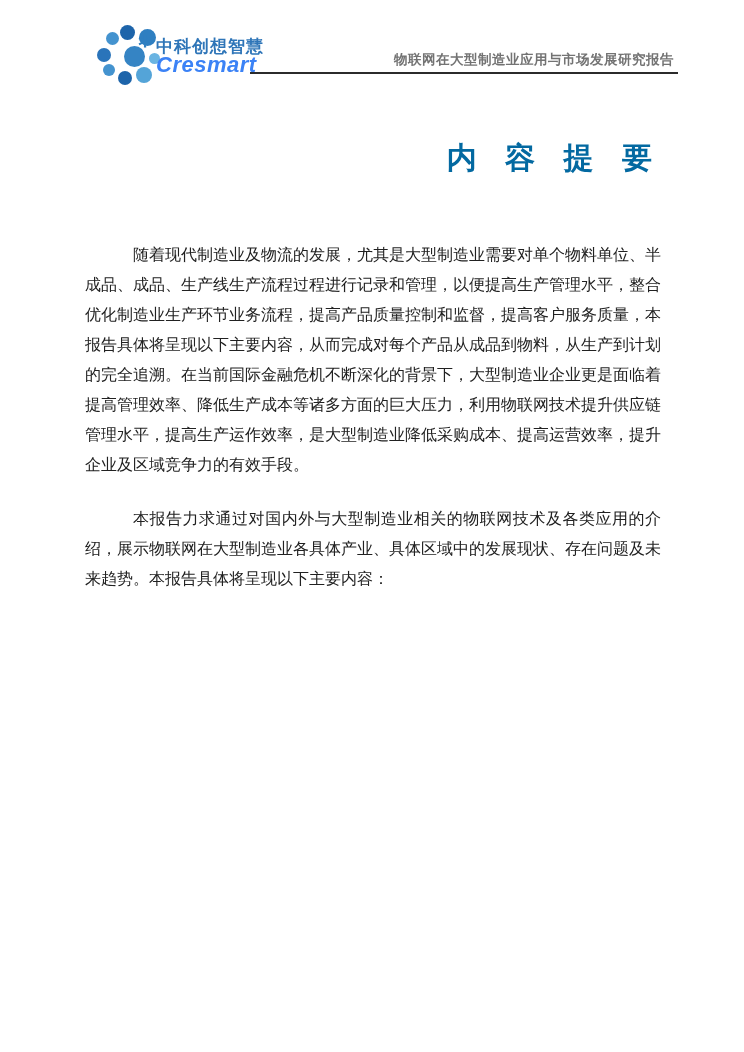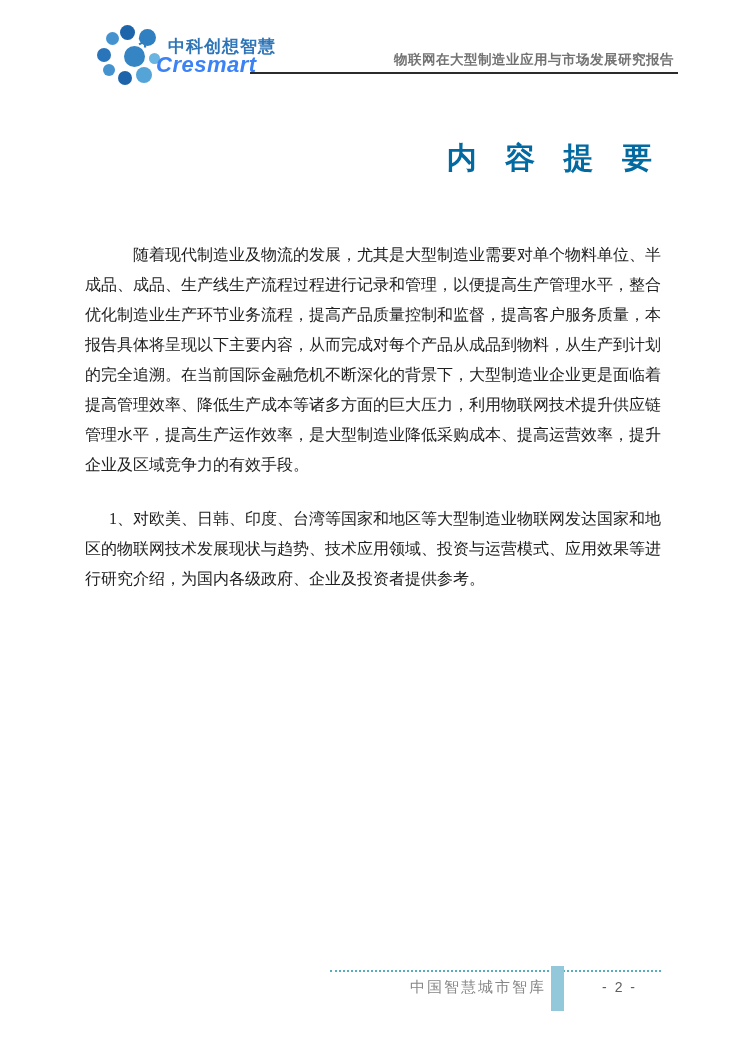--- a/index.html
+++ b/index.html
@@ -14,21 +14,21 @@
 
   
   .logo { position:absolute; left:94px; top:20px; width:170px; height:68px; }
   .logo .dot { position:absolute; border-radius:50%; }
   .logo .star {
     position:absolute; left:44px; top:16px;
     font-family:"DejaVu Sans", sans-serif;
     font-size:27px; line-height:20px; font-weight:bold; color:#2f7fc1;
   }
   .brand-cn {
-    position:absolute; left:74px; top:15px;
+    position:absolute; left:62px; top:15px;
     font-family:"Liberation Sans", sans-serif;
     font-size:17px; font-weight:bold; color:#2e75b8; letter-spacing:1px;
     white-space:nowrap;
   }
   .brand-en {
     position:absolute; left:62px; top:32px;
     font-family:"Liberation Sans", sans-serif;
     font-size:22px; font-weight:bold; font-style:italic; color:#3b82f6;
     letter-spacing:0.5px; white-space:nowrap;
   }
@@ -107,22 +107,17 @@
       <div class="brand-en">Cresmart</div>
     </div>
     <div class="report-title">物联网在大型制造业应用与市场发展研究报告</div>
     <div class="header-rule"></div>
   </div>
 
   <div class="doc-title">内 容 提 要</div>
 
   <div class="doc-body">
       <p class="para">随着现代制造业及物流的发展，尤其是大型制造业需要对单个物料单位、半成品、成品、生产线生产流程过程进行记录和管理，以便提高生产管理水平，整合优化制造业生产环节业务流程，提高产品质量控制和监督，提高客户服务质量，本报告具体将呈现以下主要内容，从而完成对每个产品从成品到物料，从生产到计划的完全追溯。在当前国际金融危机不断深化的背景下，大型制造业企业更是面临着提高管理效率、降低生产成本等诸多方面的巨大压力，利用物联网技术提升供应链管理水平，提高生产运作效率，是大型制造业降低采购成本、提高运营效率，提升企业及区域竞争力的有效手段。</p>
-      <p class="para num">1、对欧美、日韩、印度、台湾等国家和地区等大型制造业物联网发达国家和地区的物联网技术发展现状与趋势、技术应用领域、投资与运营模式、应用效果等进行研究介绍，为国内各级政府、企业及投资者提供参考。</p>
+      <p class="para">本报告力求通过对国内外与大型制造业相关的物联网技术及各类应用的介绍，展示物联网在大型制造业各具体产业、具体区域中的发展现状、存在问题及未来趋势。本报告具体将呈现以下主要内容：</p>
     </div>
 
-  <div class="footer">
-    <span class="footer-org">中国智慧城市智库</span>
-    <span class="footer-bar"></span>
-    <span class="footer-page">- 2 -</span>
-  </div>
 
 </div>
 
 </body></html>

